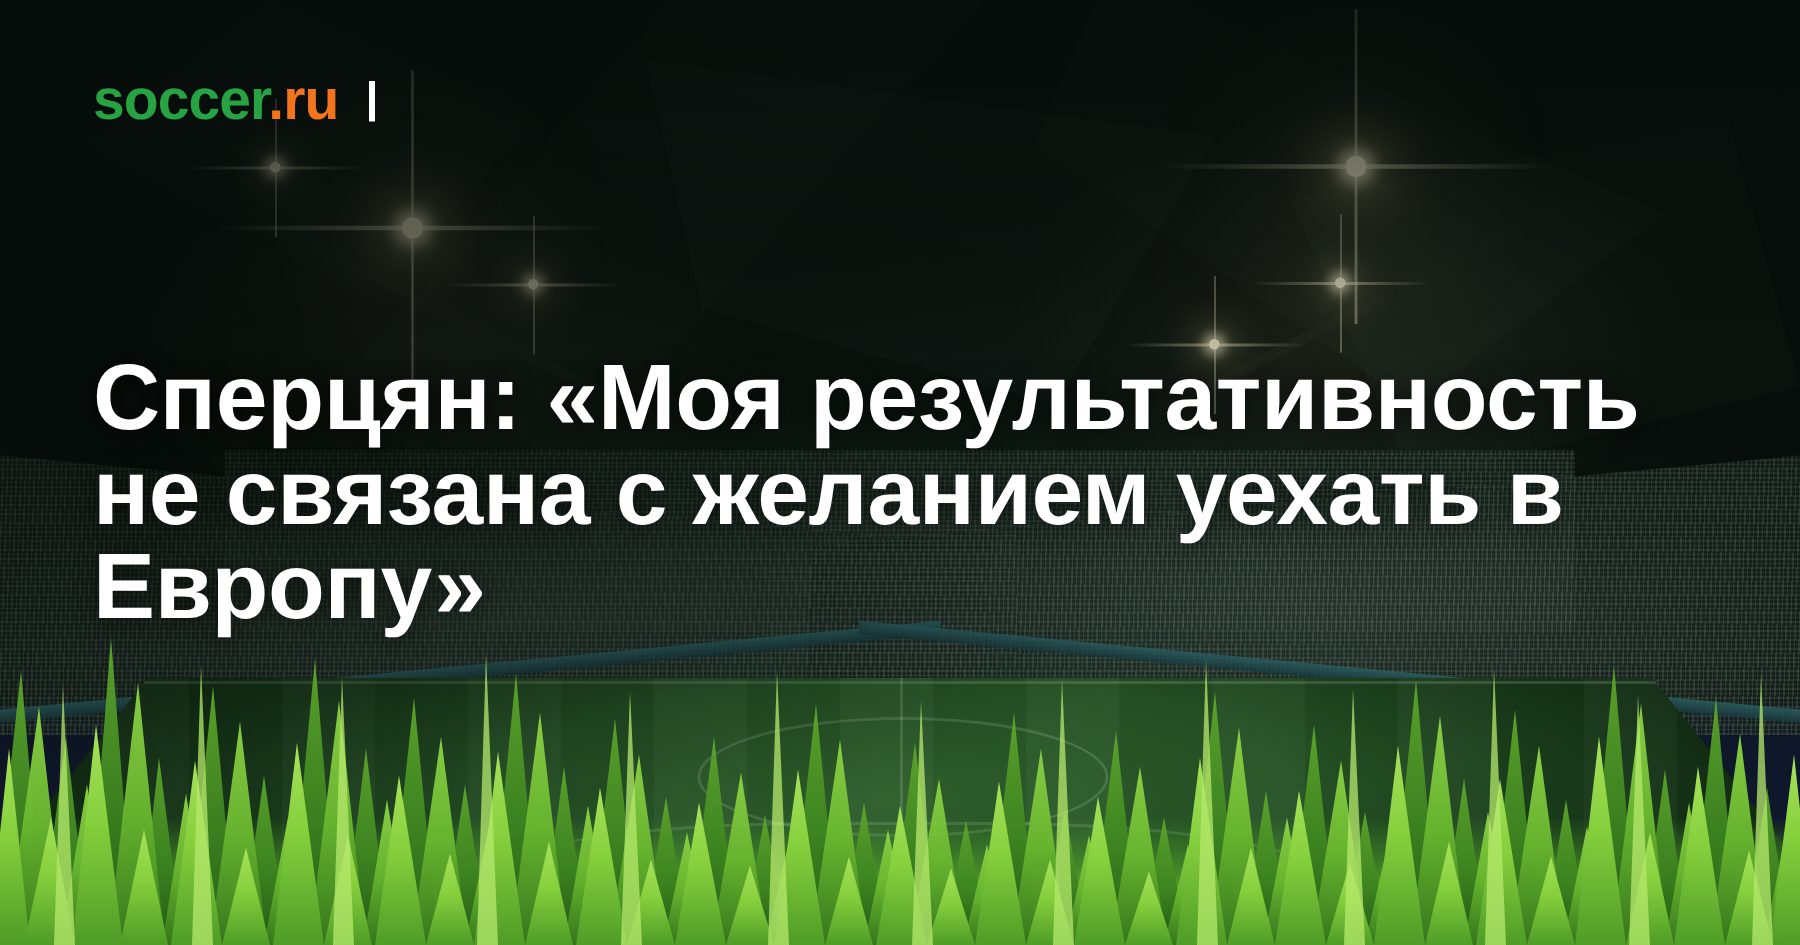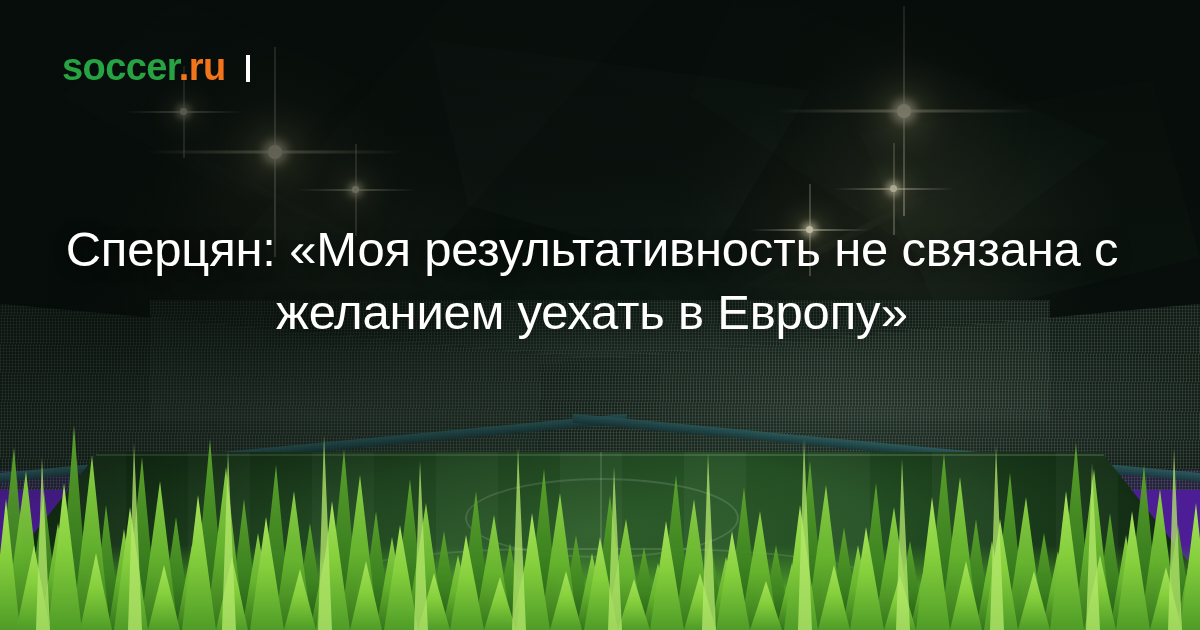--- a/index.html
+++ b/index.html
@@ -10,23 +10,22 @@
   }
   body {
     font-family: "Liberation Sans", "DejaVu Sans", sans-serif;
   }
 
   .card {
     position: relative;
     width: 1200px;
     height: 630px;
     overflow: hidden;
-    background: #4c1d95;
+    background: #0f172a;
     user-select: none;
-    text-align: center;
   }
 
   
   .bg {
     position: absolute;
     inset: 0;
     overflow: hidden;
   }
 
   
@@ -223,26 +222,26 @@
   .section-label {
     font-size: 31px;
     font-weight: 700;
     color: #ffffff;
     letter-spacing: 0.4px;
   }
 
   
   .headline {
     position: absolute;
-    left: 62px; top: 218px;
+    left: 62px; top: 234px;
     width: 1060px;
     margin: 0;
     color: #ffffff;
-    font-size: 49px;
-    font-weight: 400;
+    font-size: 62px;
+    font-weight: 700;
     line-height: 63px;
     letter-spacing: -0.2px;
     text-shadow: 0 2px 14px rgba(0,0,0,0.55);
   }
 </style>
 </head>
 <body>
 
 <div class="card">
 

